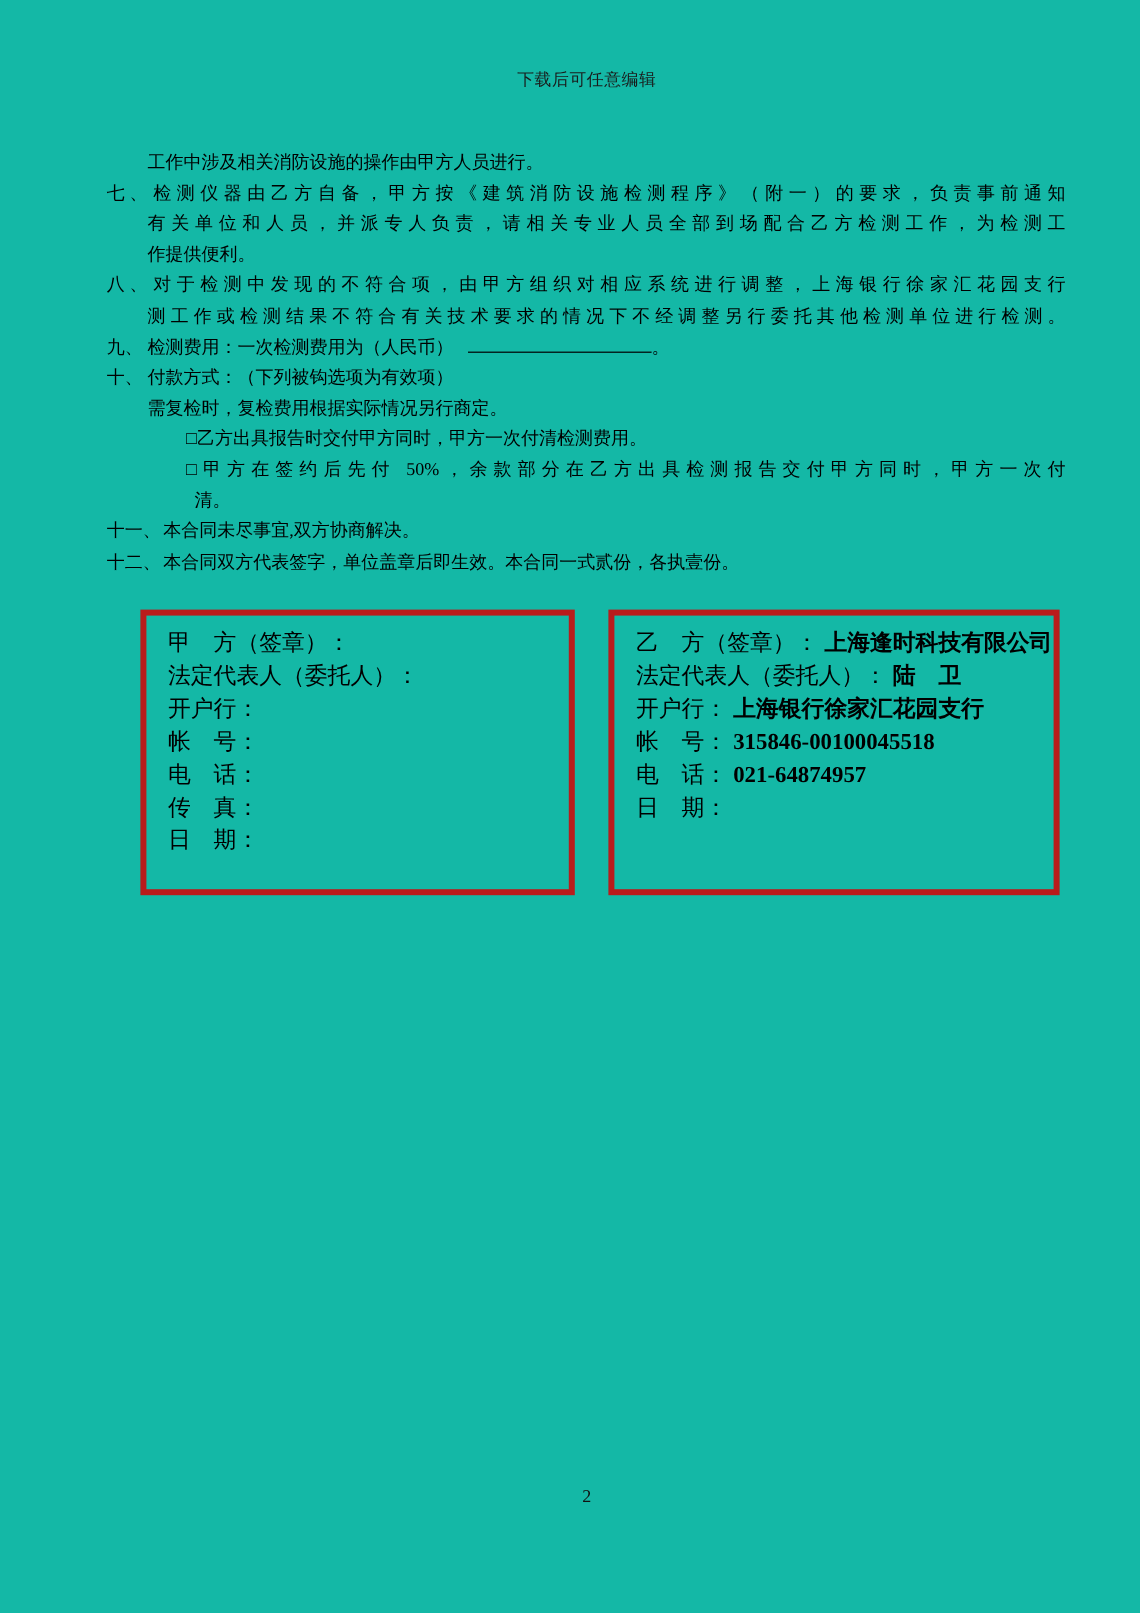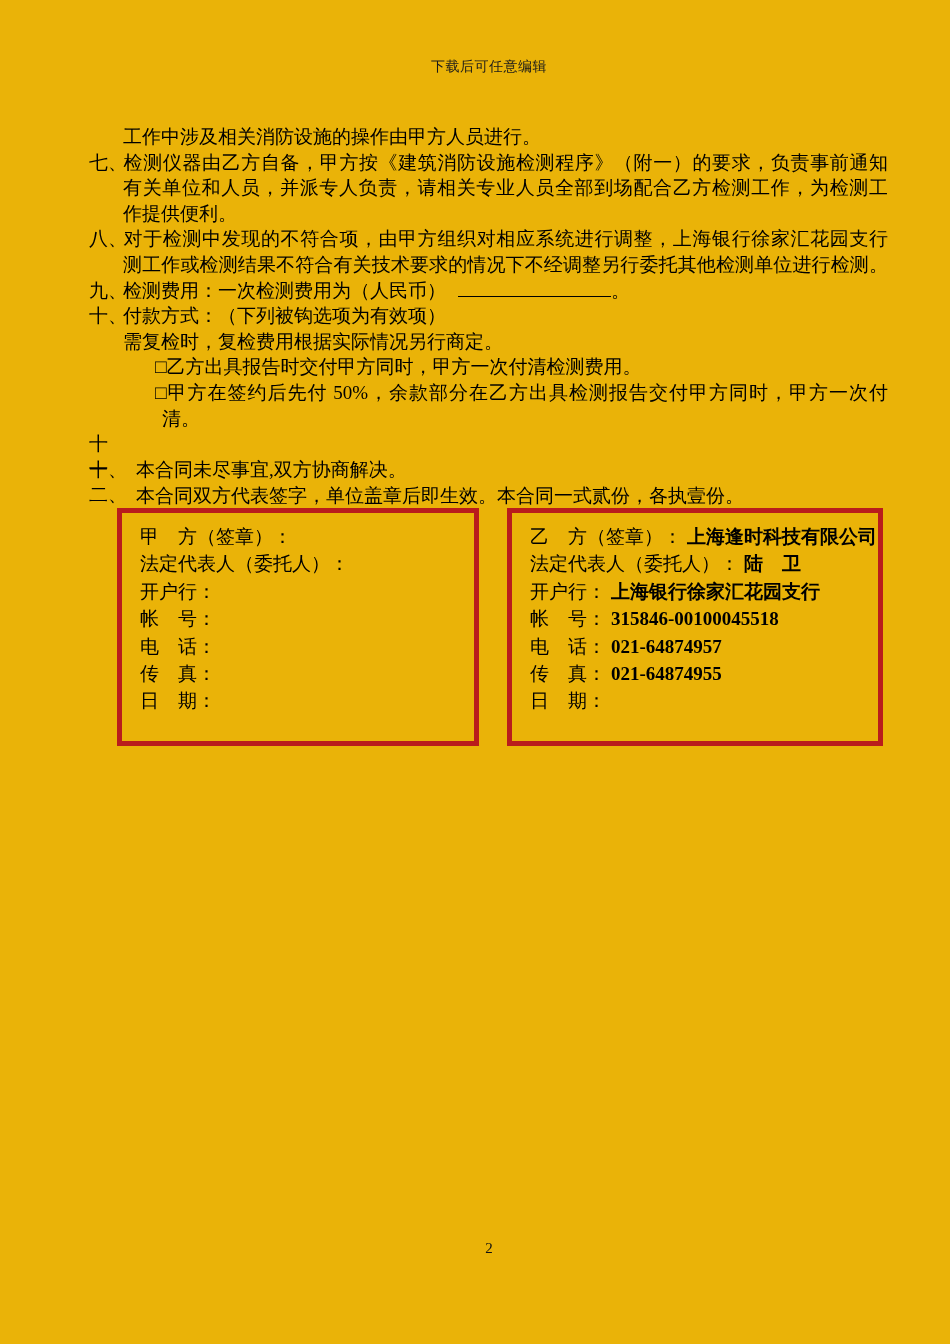--- a/index.html
+++ b/index.html
@@ -1,36 +1,36 @@
 <!DOCTYPE html>
 <html><head>
 <meta charset="utf-8">
 <style>
   html, body { margin: 0; padding: 0; background: #ffffff; }
   .page {
     position: relative;
     width: 950px;
     height: 1344px;
-    background: #eab308;
+    background: #14b8a6;
     color: #000;
     font-family: "Liberation Serif", "DejaVu Serif", serif;
     overflow: hidden;
   }
   .watermark {
     position: absolute;
     top: 58px; left: 14px; width: 950px;
     text-align: center;
     font-size: 14px;
     color: #1a1a1a;
     letter-spacing: 0.5px;
   }
   .doc-body {
     position: absolute;
     left: 89px; top: 124px; width: 799px;
-    font-size: 19px;
+    font-size: 15px;
   }
   .ln {
     height: 25.6px;
     line-height: 25.6px;
     text-align: justify;
   }
   .j { text-align-last: justify; }
   .ind  { padding-left: 34px; }
   .opt  { padding-left: 66px; }
   .opt2 { padding-left: 73px; }
@@ -108,19 +108,18 @@
     <div class="row"><span>传　真：</span><span class="value"></span></div>
     <div class="row"><span>日　期：</span><span class="value"></span></div>
   </div>
 
   <div class="box box-b">
     <div class="row"><span>乙　方（签章）：</span><span class="value">上海逢时科技有限公司</span></div>
     <div class="row"><span>法定代表人（委托人）：</span><span class="value">陆　卫</span></div>
     <div class="row"><span>开户行：</span><span class="value">上海银行徐家汇花园支行</span></div>
     <div class="row"><span>帐　号：</span><span class="value">315846-00100045518</span></div>
     <div class="row"><span>电　话：</span><span class="value">021-64874957</span></div>
-    <div class="row"><span>传　真：</span><span class="value">021-64874955</span></div>
     <div class="row"><span>日　期：</span><span class="value"></span></div>
   </div>
 
   <div class="page-number">2</div>
 
 </div>
 
 </body></html>

